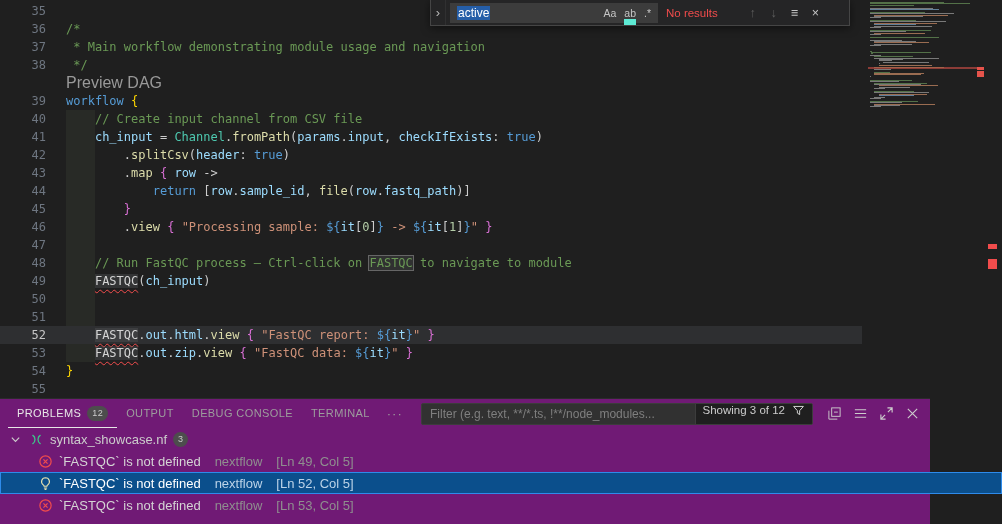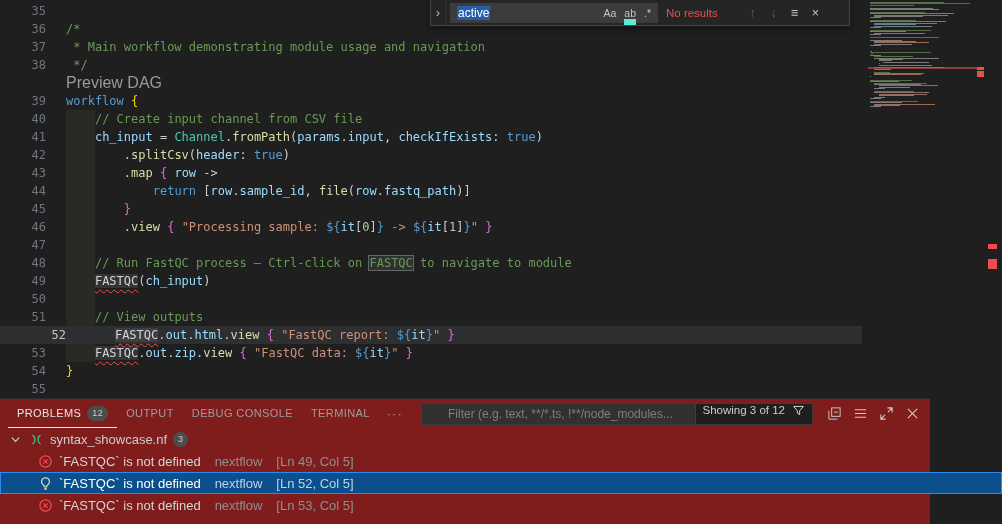--- a/index.html
+++ b/index.html
@@ -8,21 +8,21 @@
   #app{position:relative;width:1002px;height:524px;}
 
   
   #editor{position:absolute;top:0;left:0;width:1002px;height:398px;background:#1f1f1f;overflow:hidden;}
   #tint{position:absolute;left:66px;top:110px;width:29px;height:252px;background:rgba(130,150,105,.10);pointer-events:none;}
   #lines{position:absolute;top:2px;left:0;right:0;}
   .cline{display:flex;height:18px;line-height:18px;white-space:pre;
          font-family:"DejaVu Sans Mono",monospace;font-size:12px;}
   .cline.cur{background:linear-gradient(to right,#2e2f31 0,#2e2f31 862px,transparent 862px);}
   .ln{flex:none;width:46px;text-align:right;padding-right:20px;color:#6e7681;font-size:12px;}
-  .cur .ln{color:#c6c6c6;margin-left:20px;}
+  .cur .ln{color:#c6c6c6;}
   .codetext{flex:none;}
   .lensTxt{color:#999999;font-family:"Liberation Sans",sans-serif;font-size:16px;line-height:18px;cursor:pointer;}
   .tok-pln{color:#cccccc}
   .tok-cmt{color:#6a9955}
   .tok-kw{color:#569cd6}
   .tok-type{color:#4ec9b0}
   .tok-fn{color:#dcdcaa}
   .tok-var{color:#9cdcfe}
   .tok-str{color:#ce9178}
   .tok-num{color:#b5cea8}
@@ -55,31 +55,31 @@
   #mm-lines{position:absolute;top:2px;left:2px;right:2px;}
   .mmbar{height:1px;margin-bottom:.4px;opacity:.85;}
   .mm-redline{position:absolute;left:0;right:0;top:67px;height:2px;background:rgba(229,83,75,.55);}
   .mm-mark{position:absolute;right:0;width:7px;height:2.5px;background:#e5534b;}
   .mm-mark.m1{top:67px}.mm-mark.m2{top:71px}.mm-mark.m3{top:74px}
   #ruler{position:absolute;top:0;right:0;width:18px;height:398px;background:#1f1f1f;}
   .rmark{position:absolute;left:4px;width:9px;background:#f14c4c;}
   .rmark.r1{top:244px;height:5px}.rmark.r2{top:259px;height:10px}
 
   
-  #panel{position:absolute;top:398px;left:0;width:930px;height:126px;background:#7f1d1d;
+  #panel{position:absolute;top:398px;left:0;width:930px;height:126px;background:#701a75;
          border-top:1px solid #2b2b2b;box-sizing:border-box;}
   .phead{display:flex;align-items:center;height:29px;padding:0 10px 0 8px;}
   .ptab{display:flex;align-items:center;gap:6px;height:100%;padding:0 9px;box-sizing:border-box;
         font-size:11px;letter-spacing:.4px;color:#9d9d9d;cursor:pointer;border-bottom:1px solid transparent;}
   .ptab.active{color:#e7e7e7;border-bottom-color:#e7e7e7;}
   .badge{background:#4d4d4d;color:#cccccc;font-size:9px;line-height:9px;padding:3px 5px;border-radius:10px;}
   .pmore{color:#9d9d9d;padding:0 8px;font-size:13px;cursor:pointer;letter-spacing:1px;}
   .filterbox{display:flex;align-items:center;margin-left:auto;width:392px;height:22px;
              background:#313131;border:1px solid #3c3c3c;border-radius:2px;box-sizing:border-box;overflow:hidden;}
-  .fph{flex:1;color:#7f7f7f;font-size:12px;padding:0 8px;white-space:nowrap;overflow:hidden;margin-left:18px;}
+  .fph{flex:1;color:#7f7f7f;font-size:12px;padding:0 8px;white-space:nowrap;overflow:hidden;}
   .fchip{flex:none;display:flex;align-items:flex-start;gap:7px;height:100%;padding:0 7px;
          background:#1f1f1f;border-left:1px solid #3c3c3c;color:#cccccc;font-size:11.5px;white-space:nowrap;}
   .ficon svg{display:block}
   .pact{display:flex;align-items:center;gap:11px;margin-left:14px;}
   .pact span{cursor:pointer;display:flex;}
 
   .ptree{width:1002px;}
   .trow{display:flex;align-items:center;height:22px;font-size:13px;color:#cccccc;gap:6px;box-sizing:border-box;}
   .frow{padding-left:10px;}
   .prow{padding-left:36px;cursor:pointer;border:1px solid transparent;}
@@ -109,21 +109,21 @@
         <div class="cline"><span class="ln">41</span><span class="codetext"><span class="tok-pln">    </span><span class="tok-var">ch_input</span><span class="tok-pln"> = </span><span class="tok-type">Channel</span><span class="tok-pln">.</span><span class="tok-fn">fromPath</span><span class="tok-pln">(</span><span class="tok-var">params</span><span class="tok-pln">.</span><span class="tok-var">input</span><span class="tok-pln">, </span><span class="tok-var">checkIfExists</span><span class="tok-pln">: </span><span class="tok-kw">true</span><span class="tok-pln">)</span></span></div>
         <div class="cline"><span class="ln">42</span><span class="codetext"><span class="tok-pln">        .</span><span class="tok-fn">splitCsv</span><span class="tok-pln">(</span><span class="tok-var">header</span><span class="tok-pln">: </span><span class="tok-kw">true</span><span class="tok-pln">)</span></span></div>
         <div class="cline"><span class="ln">43</span><span class="codetext"><span class="tok-pln">        .</span><span class="tok-fn">map</span><span class="tok-pln"> </span><span class="tok-brace2">{</span><span class="tok-pln"> </span><span class="tok-var">row</span><span class="tok-pln"> -&gt;</span></span></div>
         <div class="cline"><span class="ln">44</span><span class="codetext"><span class="tok-pln">            </span><span class="tok-kw">return</span><span class="tok-pln"> [</span><span class="tok-var">row</span><span class="tok-pln">.</span><span class="tok-var">sample_id</span><span class="tok-pln">, </span><span class="tok-fn">file</span><span class="tok-pln">(</span><span class="tok-var">row</span><span class="tok-pln">.</span><span class="tok-var">fastq_path</span><span class="tok-pln">)]</span></span></div>
         <div class="cline"><span class="ln">45</span><span class="codetext"><span class="tok-pln">        </span><span class="tok-brace2">}</span></span></div>
         <div class="cline"><span class="ln">46</span><span class="codetext"><span class="tok-pln">        .</span><span class="tok-fn">view</span><span class="tok-pln"> </span><span class="tok-brace2">{</span><span class="tok-pln"> </span><span class="tok-str">"Processing sample: </span><span class="tok-kw">${</span><span class="tok-var">it</span><span class="tok-pln">[</span><span class="tok-num">0</span><span class="tok-pln">]</span><span class="tok-kw">}</span><span class="tok-str"> -&gt; </span><span class="tok-kw">${</span><span class="tok-var">it</span><span class="tok-pln">[</span><span class="tok-num">1</span><span class="tok-pln">]</span><span class="tok-kw">}</span><span class="tok-str">"</span><span class="tok-pln"> </span><span class="tok-brace2">}</span></span></div>
         <div class="cline"><span class="ln">47</span><span class="codetext"></span></div>
         <div class="cline"><span class="ln">48</span><span class="codetext"><span class="tok-pln">    </span><span class="tok-cmt">// Run FastQC process – Ctrl-click on </span><span class="tok-cmt tok-box">FASTQC</span><span class="tok-cmt"> to navigate to module</span></span></div>
         <div class="cline"><span class="ln">49</span><span class="codetext"><span class="tok-pln">    </span><span class="tok-err">FASTQC</span><span class="tok-pln">(</span><span class="tok-var">ch_input</span><span class="tok-pln">)</span></span></div>
         <div class="cline"><span class="ln">50</span><span class="codetext"></span></div>
-        <div class="cline"><span class="ln">51</span><span class="codetext"><span class="tok-pln">    </span><span class="tok-cmt">// View outputs</span></span></div>
+        <div class="cline"><span class="ln">51</span></div>
         <div class="cline cur"><span class="ln">52</span><span class="codetext"><span class="tok-pln">    </span><span class="tok-err">FASTQC</span><span class="tok-pln">.</span><span class="tok-var">out</span><span class="tok-pln">.</span><span class="tok-var">html</span><span class="tok-pln">.</span><span class="tok-fn">view</span><span class="tok-pln"> </span><span class="tok-brace2">{</span><span class="tok-pln"> </span><span class="tok-str">"FastQC report: </span><span class="tok-kw">${</span><span class="tok-var">it</span><span class="tok-kw">}</span><span class="tok-str">"</span><span class="tok-pln"> </span><span class="tok-brace2">}</span></span></div>
         <div class="cline"><span class="ln">53</span><span class="codetext"><span class="tok-pln">    </span><span class="tok-err">FASTQC</span><span class="tok-pln">.</span><span class="tok-var">out</span><span class="tok-pln">.</span><span class="tok-var">zip</span><span class="tok-pln">.</span><span class="tok-fn">view</span><span class="tok-pln"> </span><span class="tok-brace2">{</span><span class="tok-pln"> </span><span class="tok-str">"FastQC data: </span><span class="tok-kw">${</span><span class="tok-var">it</span><span class="tok-kw">}</span><span class="tok-str">"</span><span class="tok-pln"> </span><span class="tok-brace2">}</span></span></div>
         <div class="cline"><span class="ln">54</span><span class="codetext"><span class="tok-brace">}</span></span></div>
         <div class="cline"><span class="ln">55</span><span class="codetext"></span></div>
       </div>
 
     <div id="find">
       <div class="fw-toggle">
         <span>›</span>
       </div>

